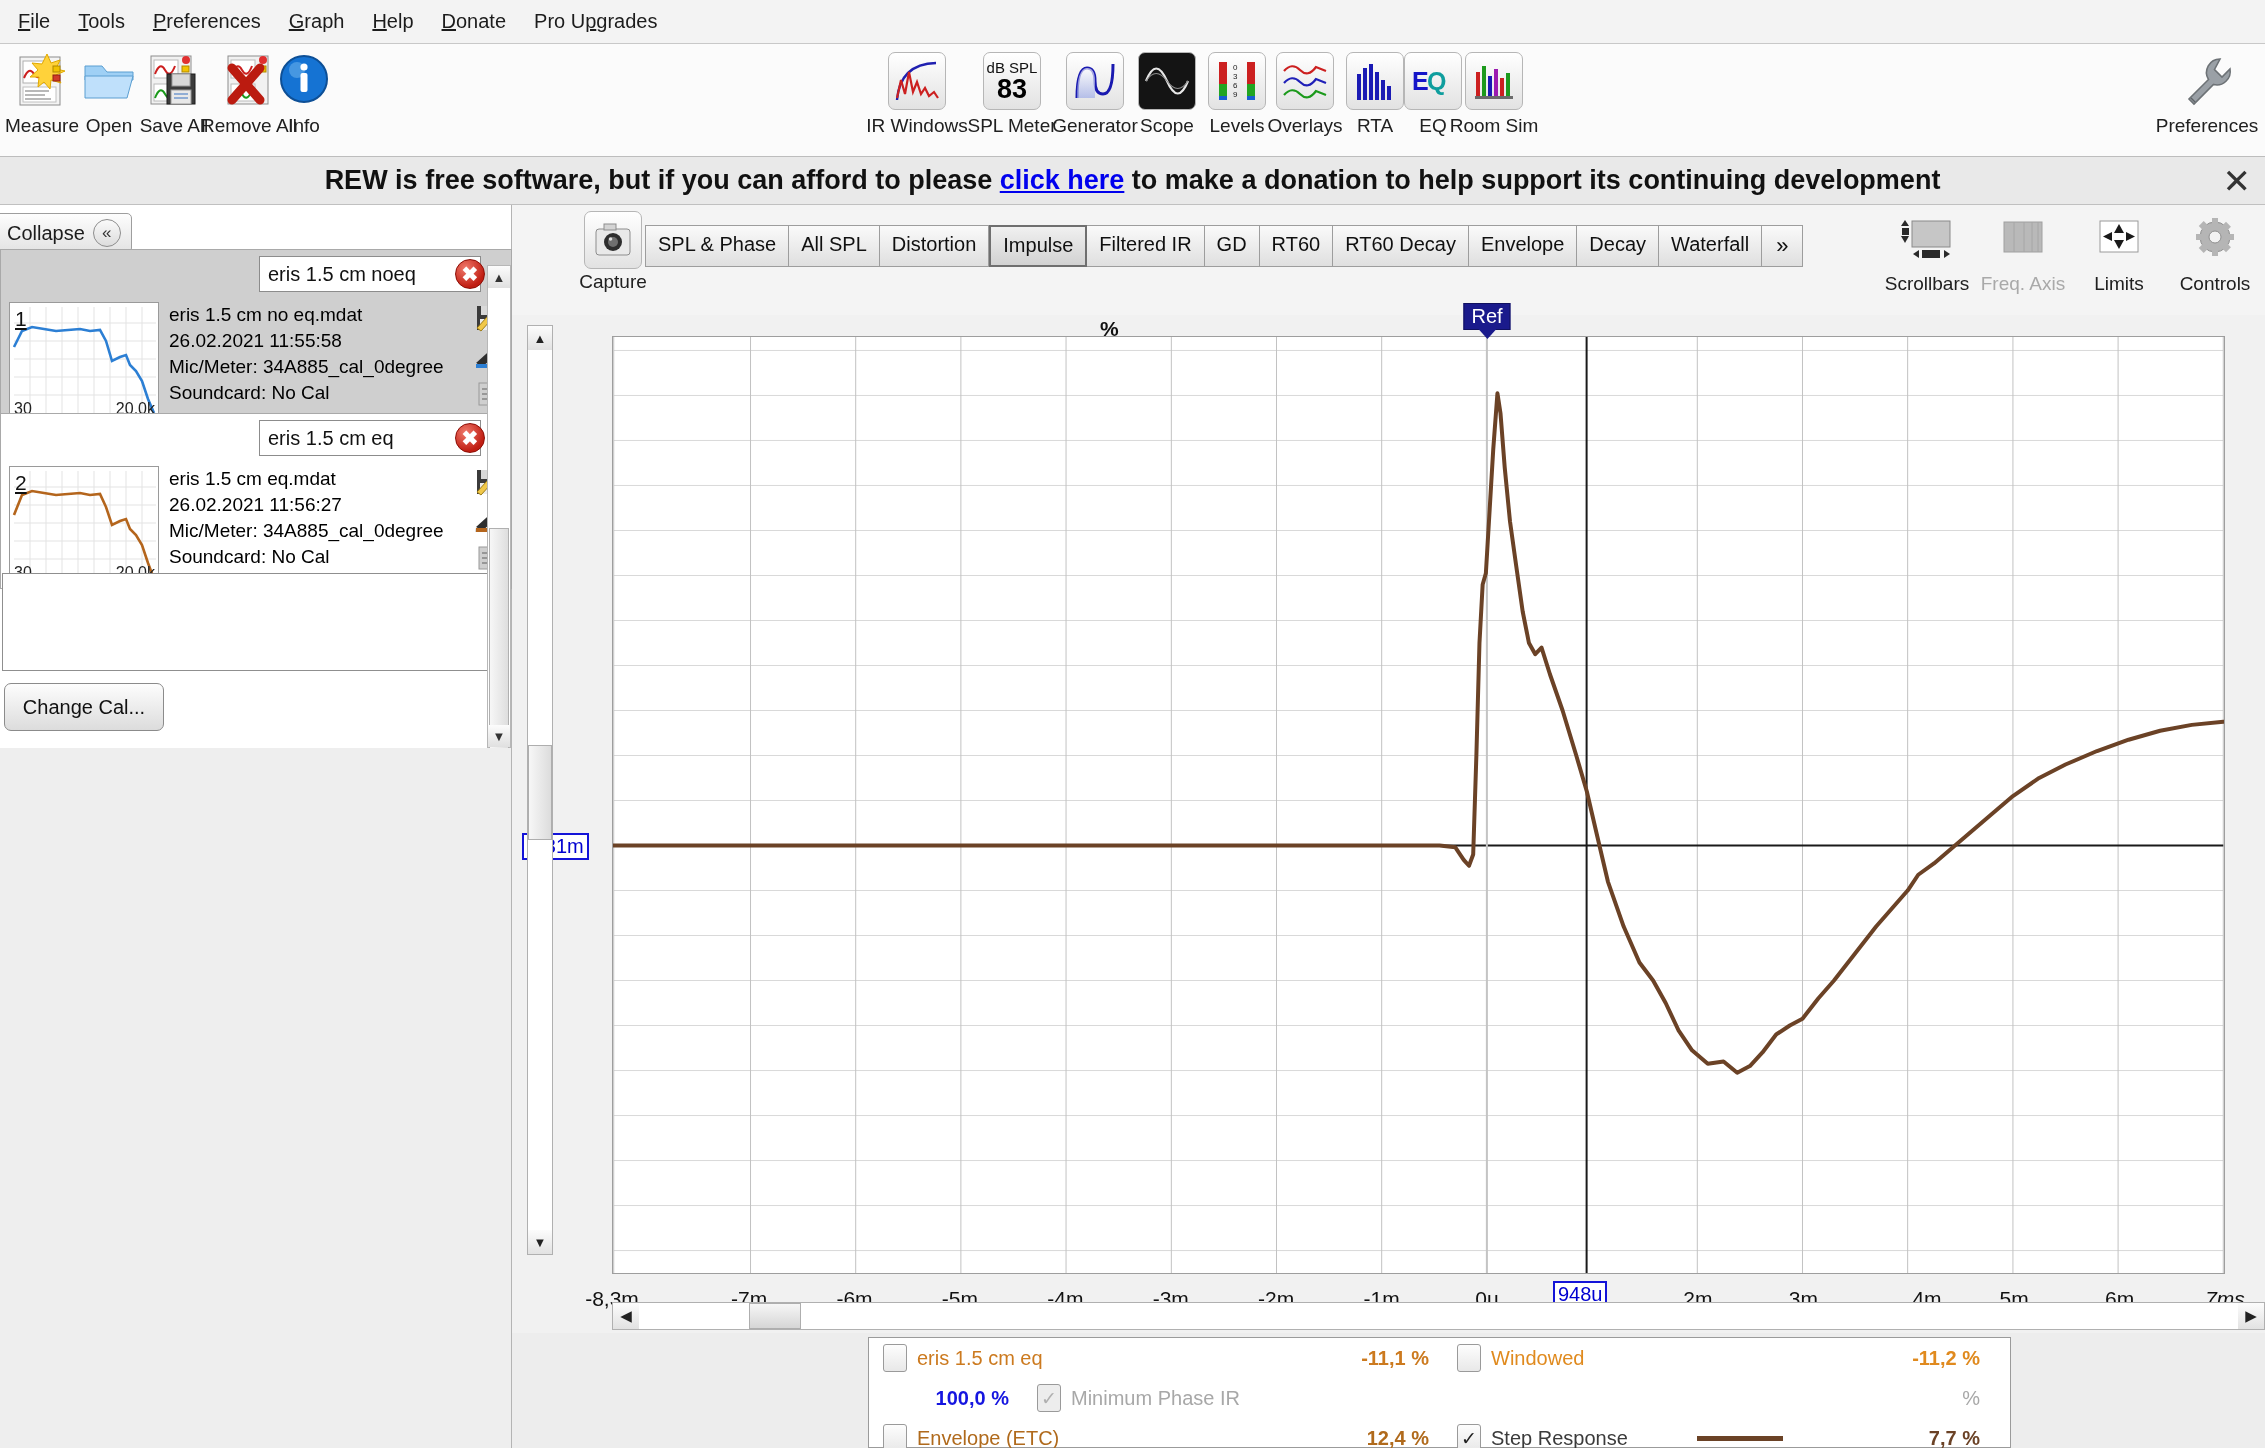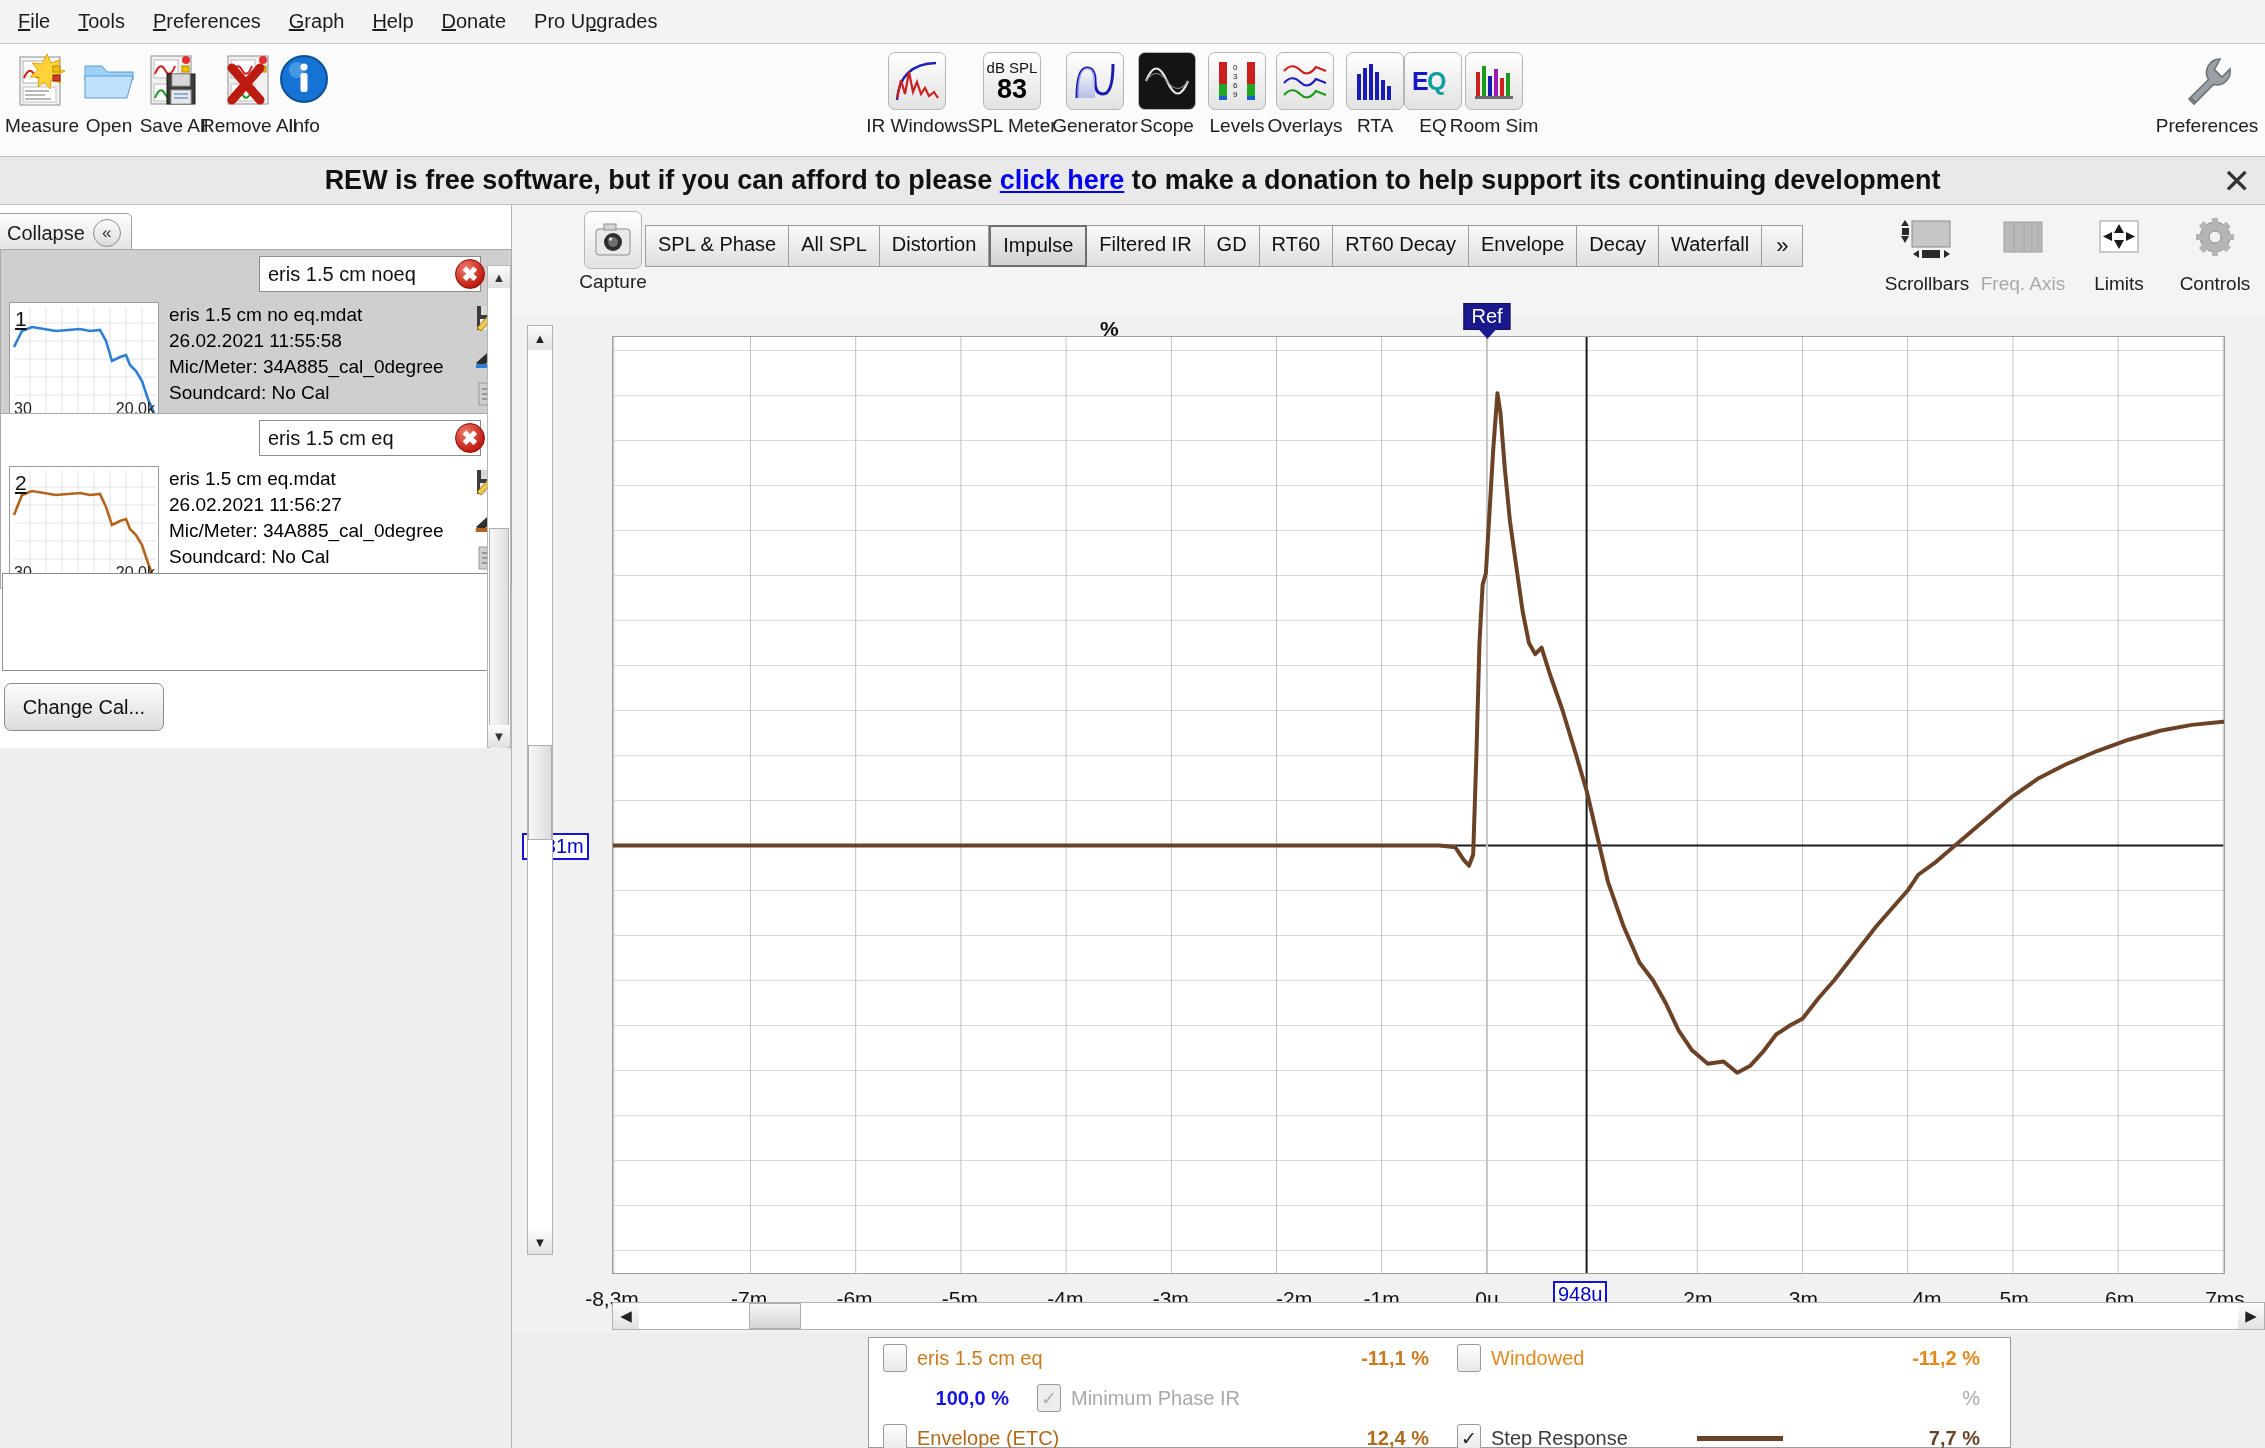--- a/index.html
+++ b/index.html
@@ -814,29 +814,29 @@
     <div class="ref-marker" id="refmark" style="left: 975.026px; top: -12px;">Ref</div>
     <div class="cursor-readout" id="yreadout" style="left: 10px; top: 517.883px;">-731m</div>
     <div class="cursor-readout" id="xreadout" style="left: 1040.97px; top: 966px;">948u</div>
     <div id="xaxis">
         <div class="xtick" style="left: 100px; top: 972px;">-8,3m</div>
         <div class="xtick" style="left: 237.052px; top: 972px;">-7m</div>
         <div class="xtick" style="left: 342.477px; top: 972px;">-6m</div>
         <div class="xtick" style="left: 447.902px; top: 972px;">-5m</div>
         <div class="xtick" style="left: 553.327px; top: 972px;">-4m</div>
         <div class="xtick" style="left: 658.752px; top: 972px;">-3m</div>
-        <div class="xtick" style="left: 764.176px; top: 972px; margin-left: 18px;">-2m</div>
+        <div class="xtick" style="left: 764.176px; top: 972px;">-2m</div>
         <div class="xtick" style="left: 869.601px; top: 972px;">-1m</div>
         <div class="xtick" style="left: 975.026px; top: 972px;">0u</div>
         <div class="xtick" style="left: 1185.88px; top: 972px;">2m</div>
         <div class="xtick" style="left: 1291.3px; top: 972px;">3m</div>
         <div class="xtick" style="left: 1415px; top: 972px;">4m</div>
         <div class="xtick" style="left: 1502.15px; top: 972px;">5m</div>
         <div class="xtick" style="left: 1607.58px; top: 972px;">6m</div>
-        <div class="xtick" style="left: 1713px; top: 972px;">7ms</div>
+        <div class="xtick" style="left: 1713px; top: 972px; font-style: italic;">7ms</div>
       </div>
   </div>
 
   <div class="vscroll">
     <div class="sb-arrow">▲</div>
     <div class="sb-track">
       <div class="sb-thumb"></div>
     </div>
     <div class="sb-arrow" style="position:absolute;bottom:0;left:0;">▼</div>
   </div>

